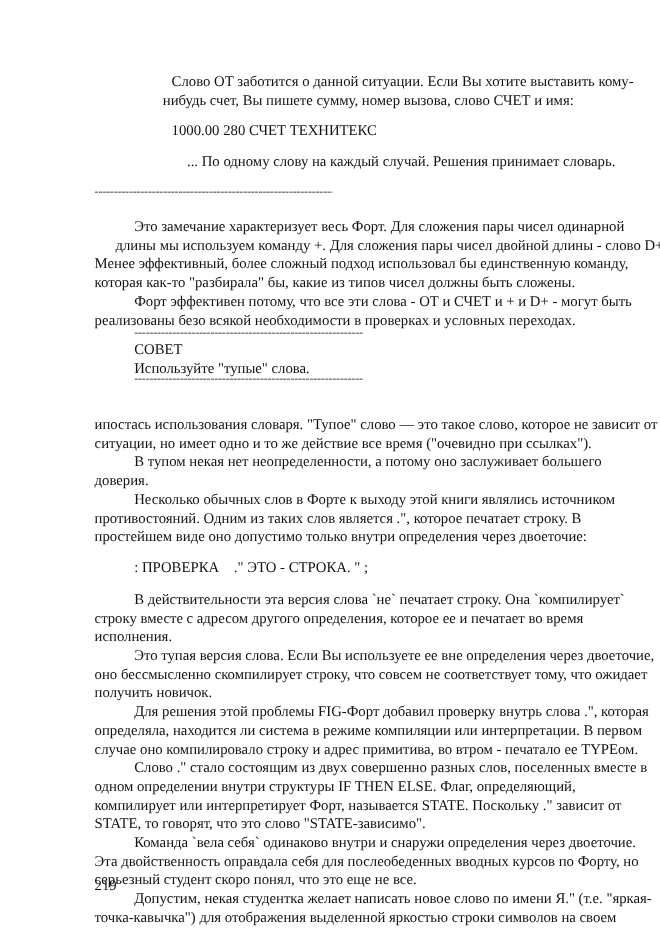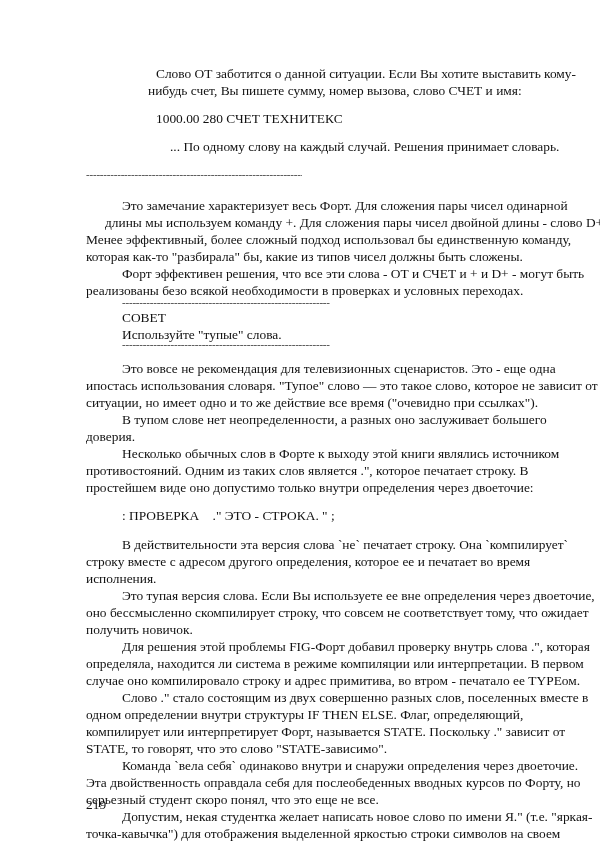--- a/index.html
+++ b/index.html
@@ -19,32 +19,31 @@
   <div class="ln" style="left:122px; top:82px;margin-left:26px;">нибудь счет, Вы пишете сумму, номер вызова, слово СЧЕТ и имя:</div>
   <div class="ln" style="left:156px; top:110px;">1000.00 280 СЧЕТ ТЕХНИТЕКС</div>
   <div class="ln" style="left:170px; top:138px;">... По одному слову на каждый случай. Решения принимает словарь.</div>
 
   <div class="sep" style="left:86px; top:168px; width:216px;">----------------------------------------------------------------</div>
 
   <div class="ln" style="left:122px; top:197px;">Это замечание характеризует весь Форт. Для сложения пары чисел одинарной</div>
   <div class="ln" style="left:86px; top:214px;margin-left:19px;">длины мы используем команду +. Для сложения пары чисел двойной длины - слово D+.</div>
   <div class="ln" style="left:86px; top:231px;">Менее эффективный, более сложный подход использовал бы единственную команду,</div>
   <div class="ln" style="left:86px; top:248px;">которая как-то "разбирала" бы, какие из типов чисел должны быть сложены.</div>
-  <div class="ln" style="left:122px; top:265px;">Форт эффективен решения, что все эти слова - ОТ и СЧЕТ и + и D+ - могут быть</div>
+  <div class="ln" style="left:122px; top:265px;">Форт эффективен потому, что все эти слова - ОТ и СЧЕТ и + и D+ - могут быть</div>
   <div class="ln" style="left:86px; top:282px;">реализованы безо всякой необходимости в проверках и условных переходах.</div>
 
   <div class="sep" style="left:122px; top:296px; width:243px;">------------------------------------------------------------</div>
   <div class="ln" style="left:122px; top:309px;">СОВЕТ</div>
   <div class="ln" style="left:122px; top:326px;">Используйте "тупые" слова.</div>
   <div class="sep" style="left:122px; top:338px; width:243px;">------------------------------------------------------------</div>
 
-  <div class="ln" style="left:122px; top:360px;">Это вовсе не рекомендация для телевизионных сценаристов. Это - еще одна</div>
   <div class="ln" style="left:86px; top:377px;">ипостась использования словаря. "Тупое" слово — это такое слово, которое не зависит от</div>
   <div class="ln" style="left:86px; top:394px;">ситуации, но имеет одно и то же действие все время ("очевидно при ссылках").</div>
-  <div class="ln" style="left:122px; top:411px;">В тупом слове нет неопределенности, а разных оно заслуживает большего</div>
+  <div class="ln" style="left:122px; top:411px;">В тупом некая нет неопределенности, а потому оно заслуживает большего</div>
   <div class="ln" style="left:86px; top:428px;">доверия.</div>
   <div class="ln" style="left:122px; top:445px;">Несколько обычных слов в Форте к выходу этой книги являлись источником</div>
   <div class="ln" style="left:86px; top:462px;">противостояний. Одним из таких слов является .", которое печатает строку. В</div>
   <div class="ln" style="left:86px; top:479px;">простейшем виде оно допустимо только внутри определения через двоеточие:</div>
 
   <div class="ln" style="left:122px; top:507px;">: ПРОВЕРКА    ." ЭТО - СТРОКА. " ;</div>
 
   <div class="ln" style="left:122px; top:536px;">В действительности эта версия слова `не` печатает строку. Она `компилирует`</div>
   <div class="ln" style="left:86px; top:553px;">строку вместе с адресом другого определения, которое ее и печатает во время</div>
   <div class="ln" style="left:86px; top:570px;">исполнения.</div>

